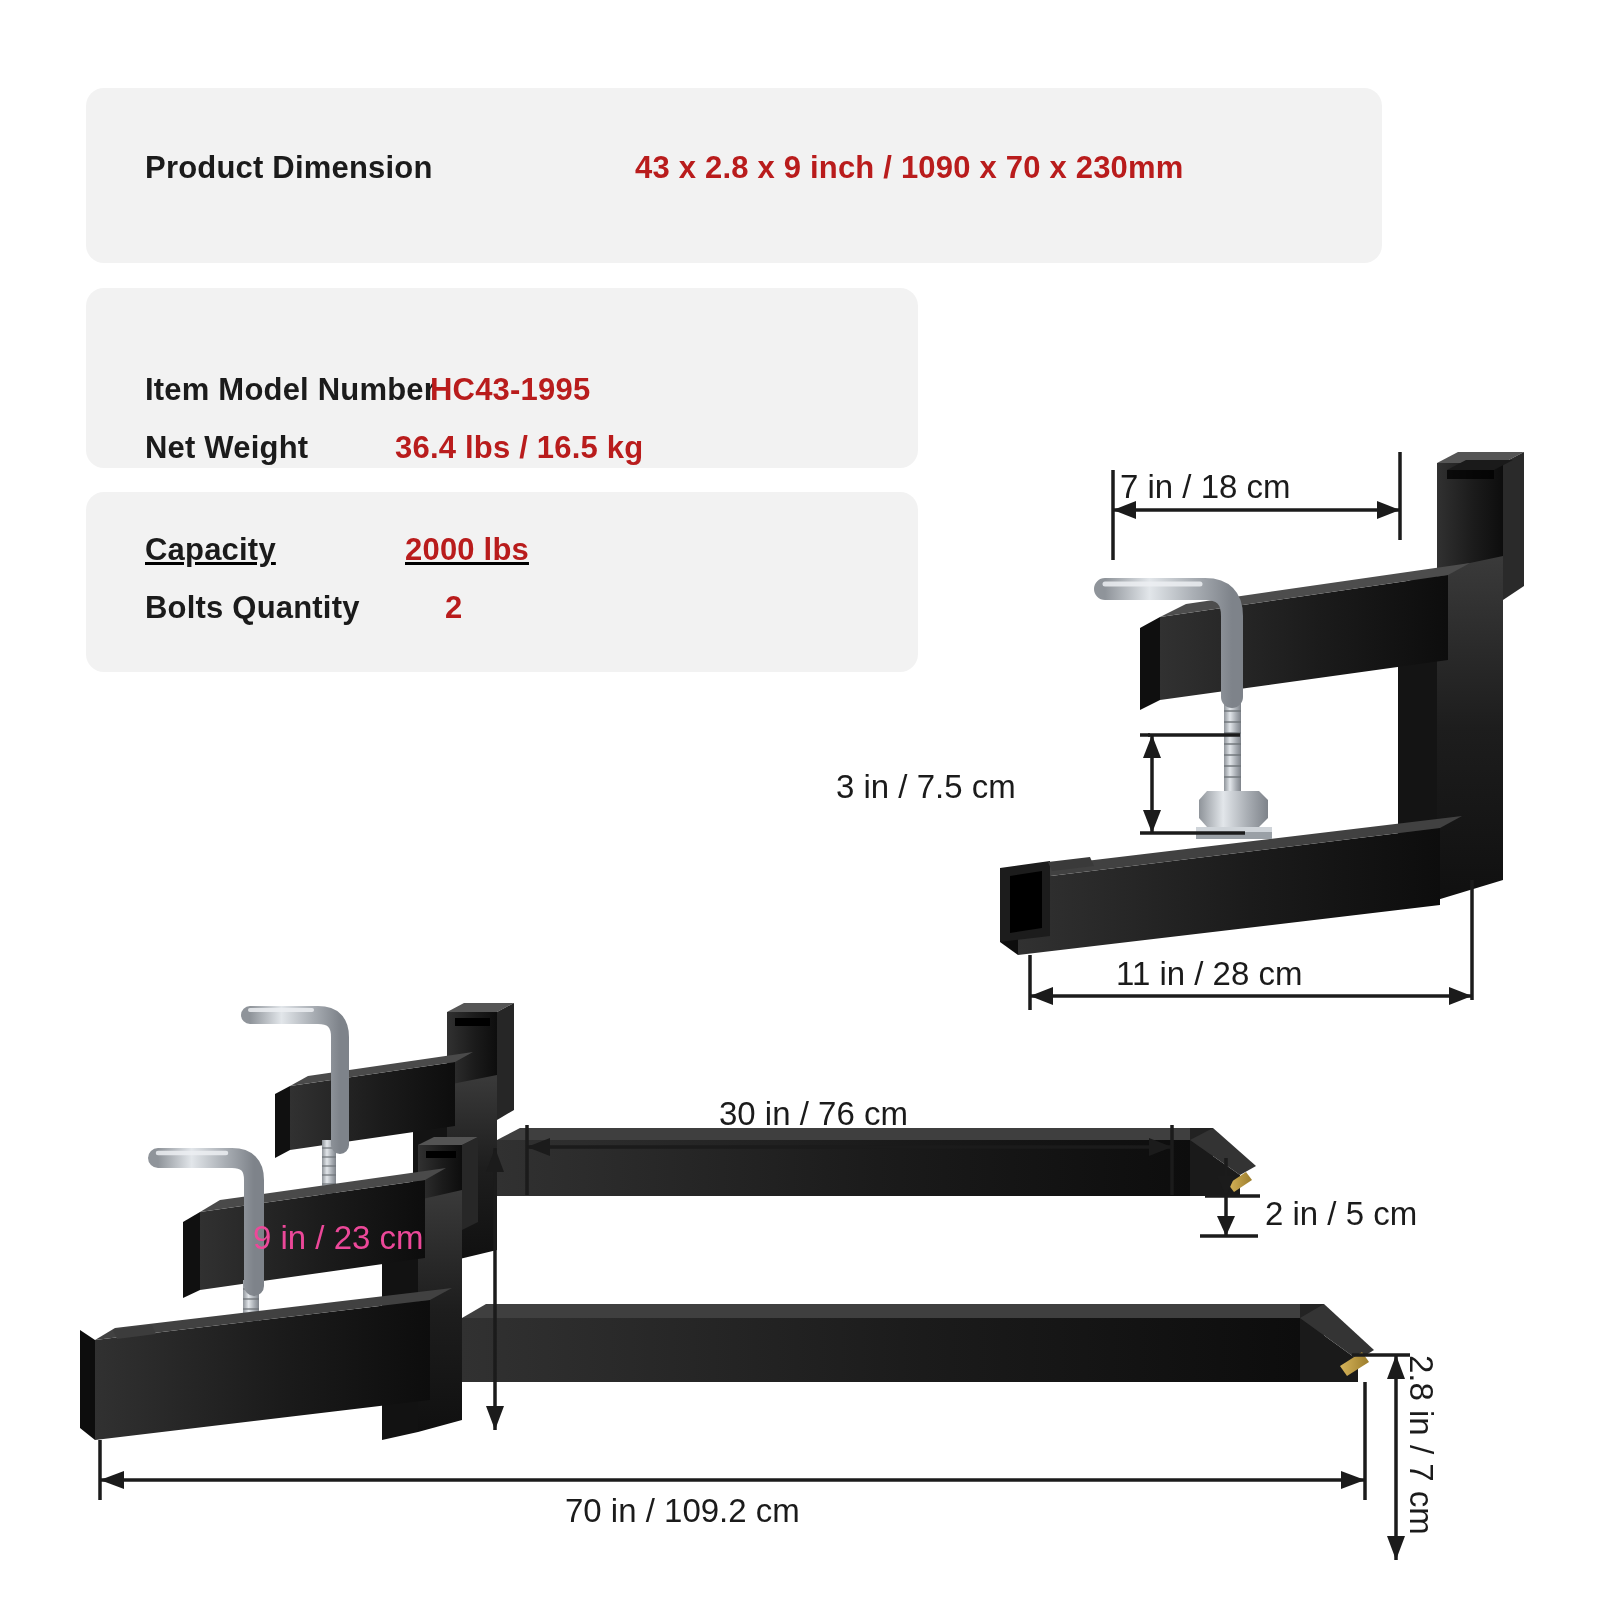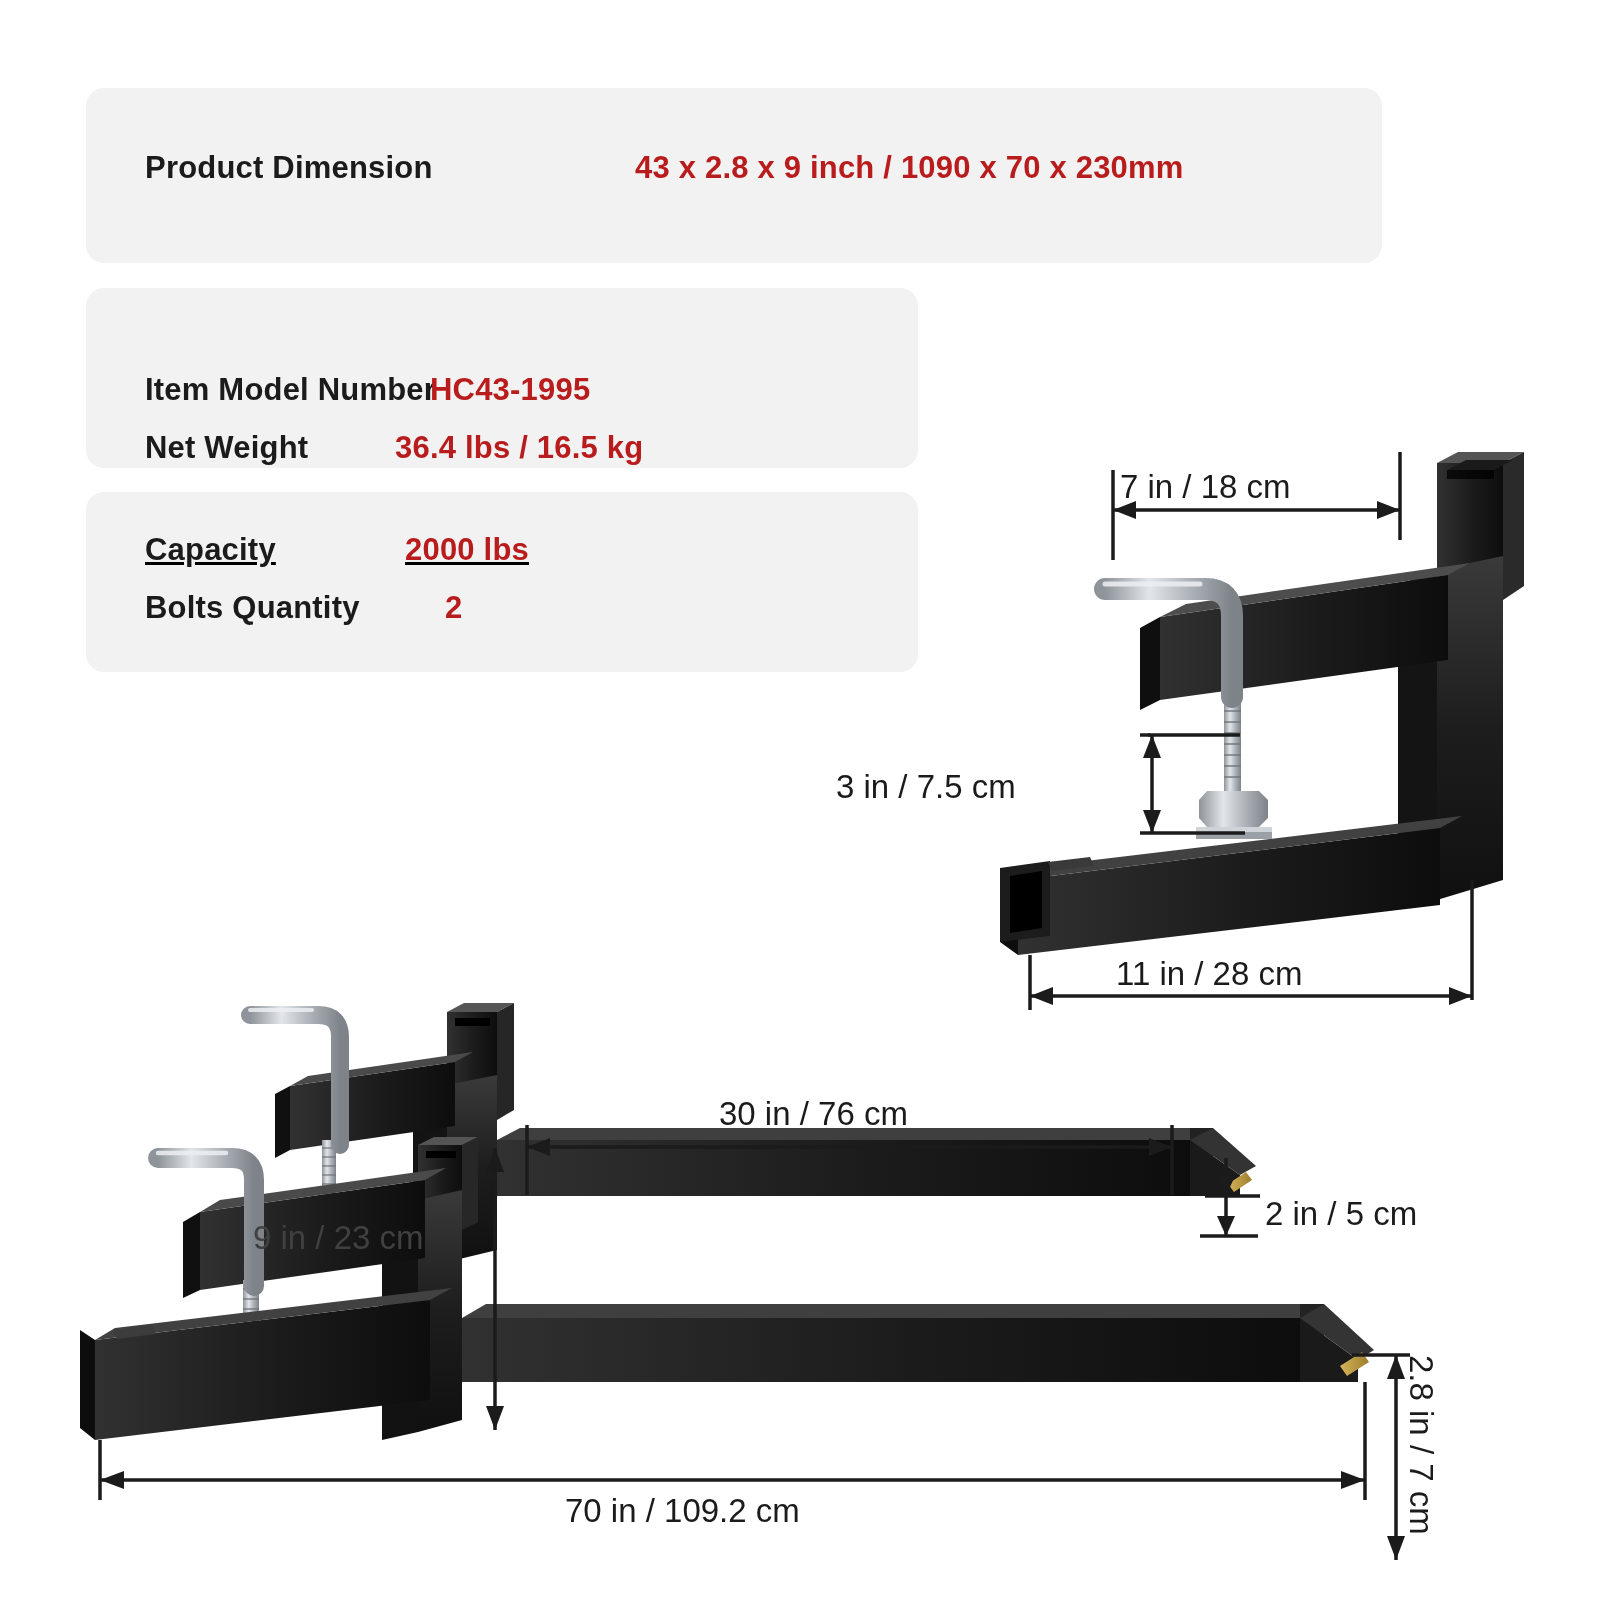--- a/index.html
+++ b/index.html
@@ -332,19 +332,19 @@
   <div class="dim-text" style="left:1120px; top:468px;">7 in / 18 cm</div>
 
   <div class="dim-text" style="left:836px; top:759px;margin-top:9px;">3 in / 7.5 cm</div>
 
   <div class="dim-text" style="left:1093px; top:955px;margin-left:23px;">11 in / 28 cm</div>
 
   <div class="dim-text" style="left:719px; top:1095px;">30 in / 76 cm</div>
 
   <div class="dim-text" style="left:1265px; top:1195px;">2 in / 5 cm</div>
 
-  <div class="dim-text" style="left:253px; top:1219px; color:#404040;">9 in / 23 cm</div>
+  <div class="dim-text" style="left:253px; top:1219px; color:#ec4899;">9 in / 23 cm</div>
 
   <div class="dim-text" style="left:565px; top:1492px;">70 in / 109.2 cm</div>
 
   <div class="dim-text vert" style="left:1440px; top:1355px; transform: rotate(90deg);">2.8 in / 7 cm</div>
 
 </div>
 
 </body></html>

